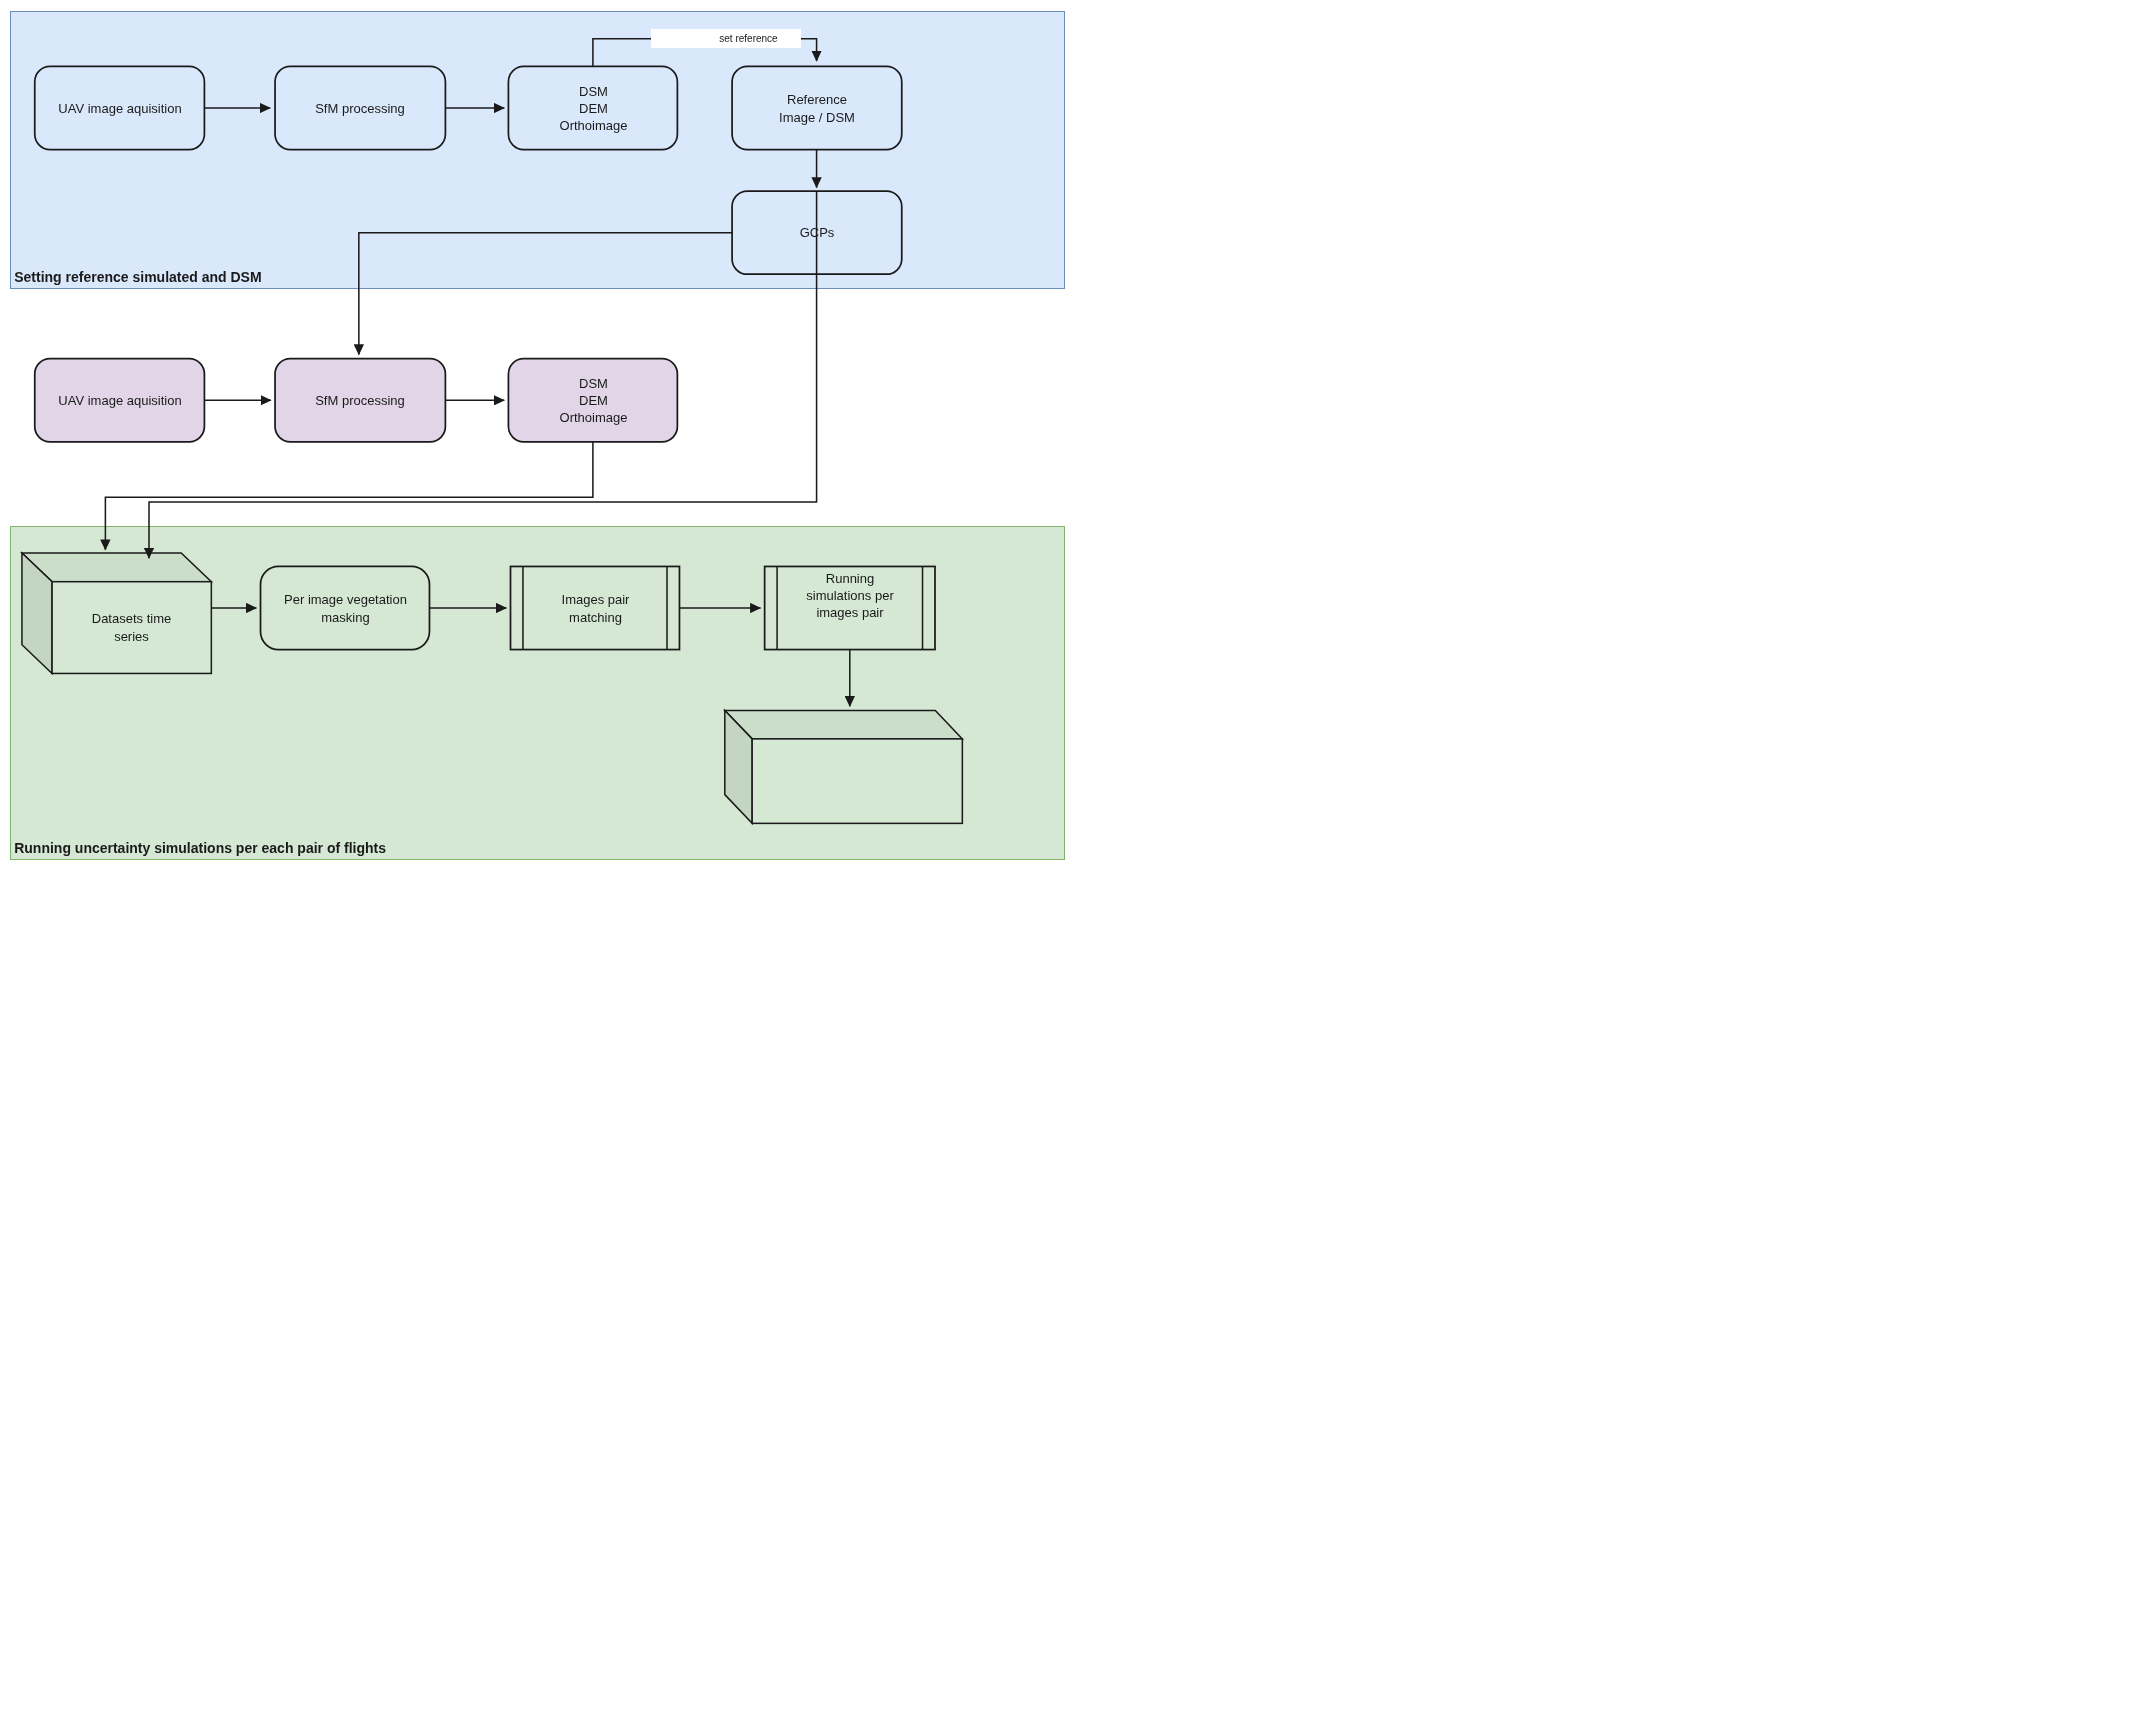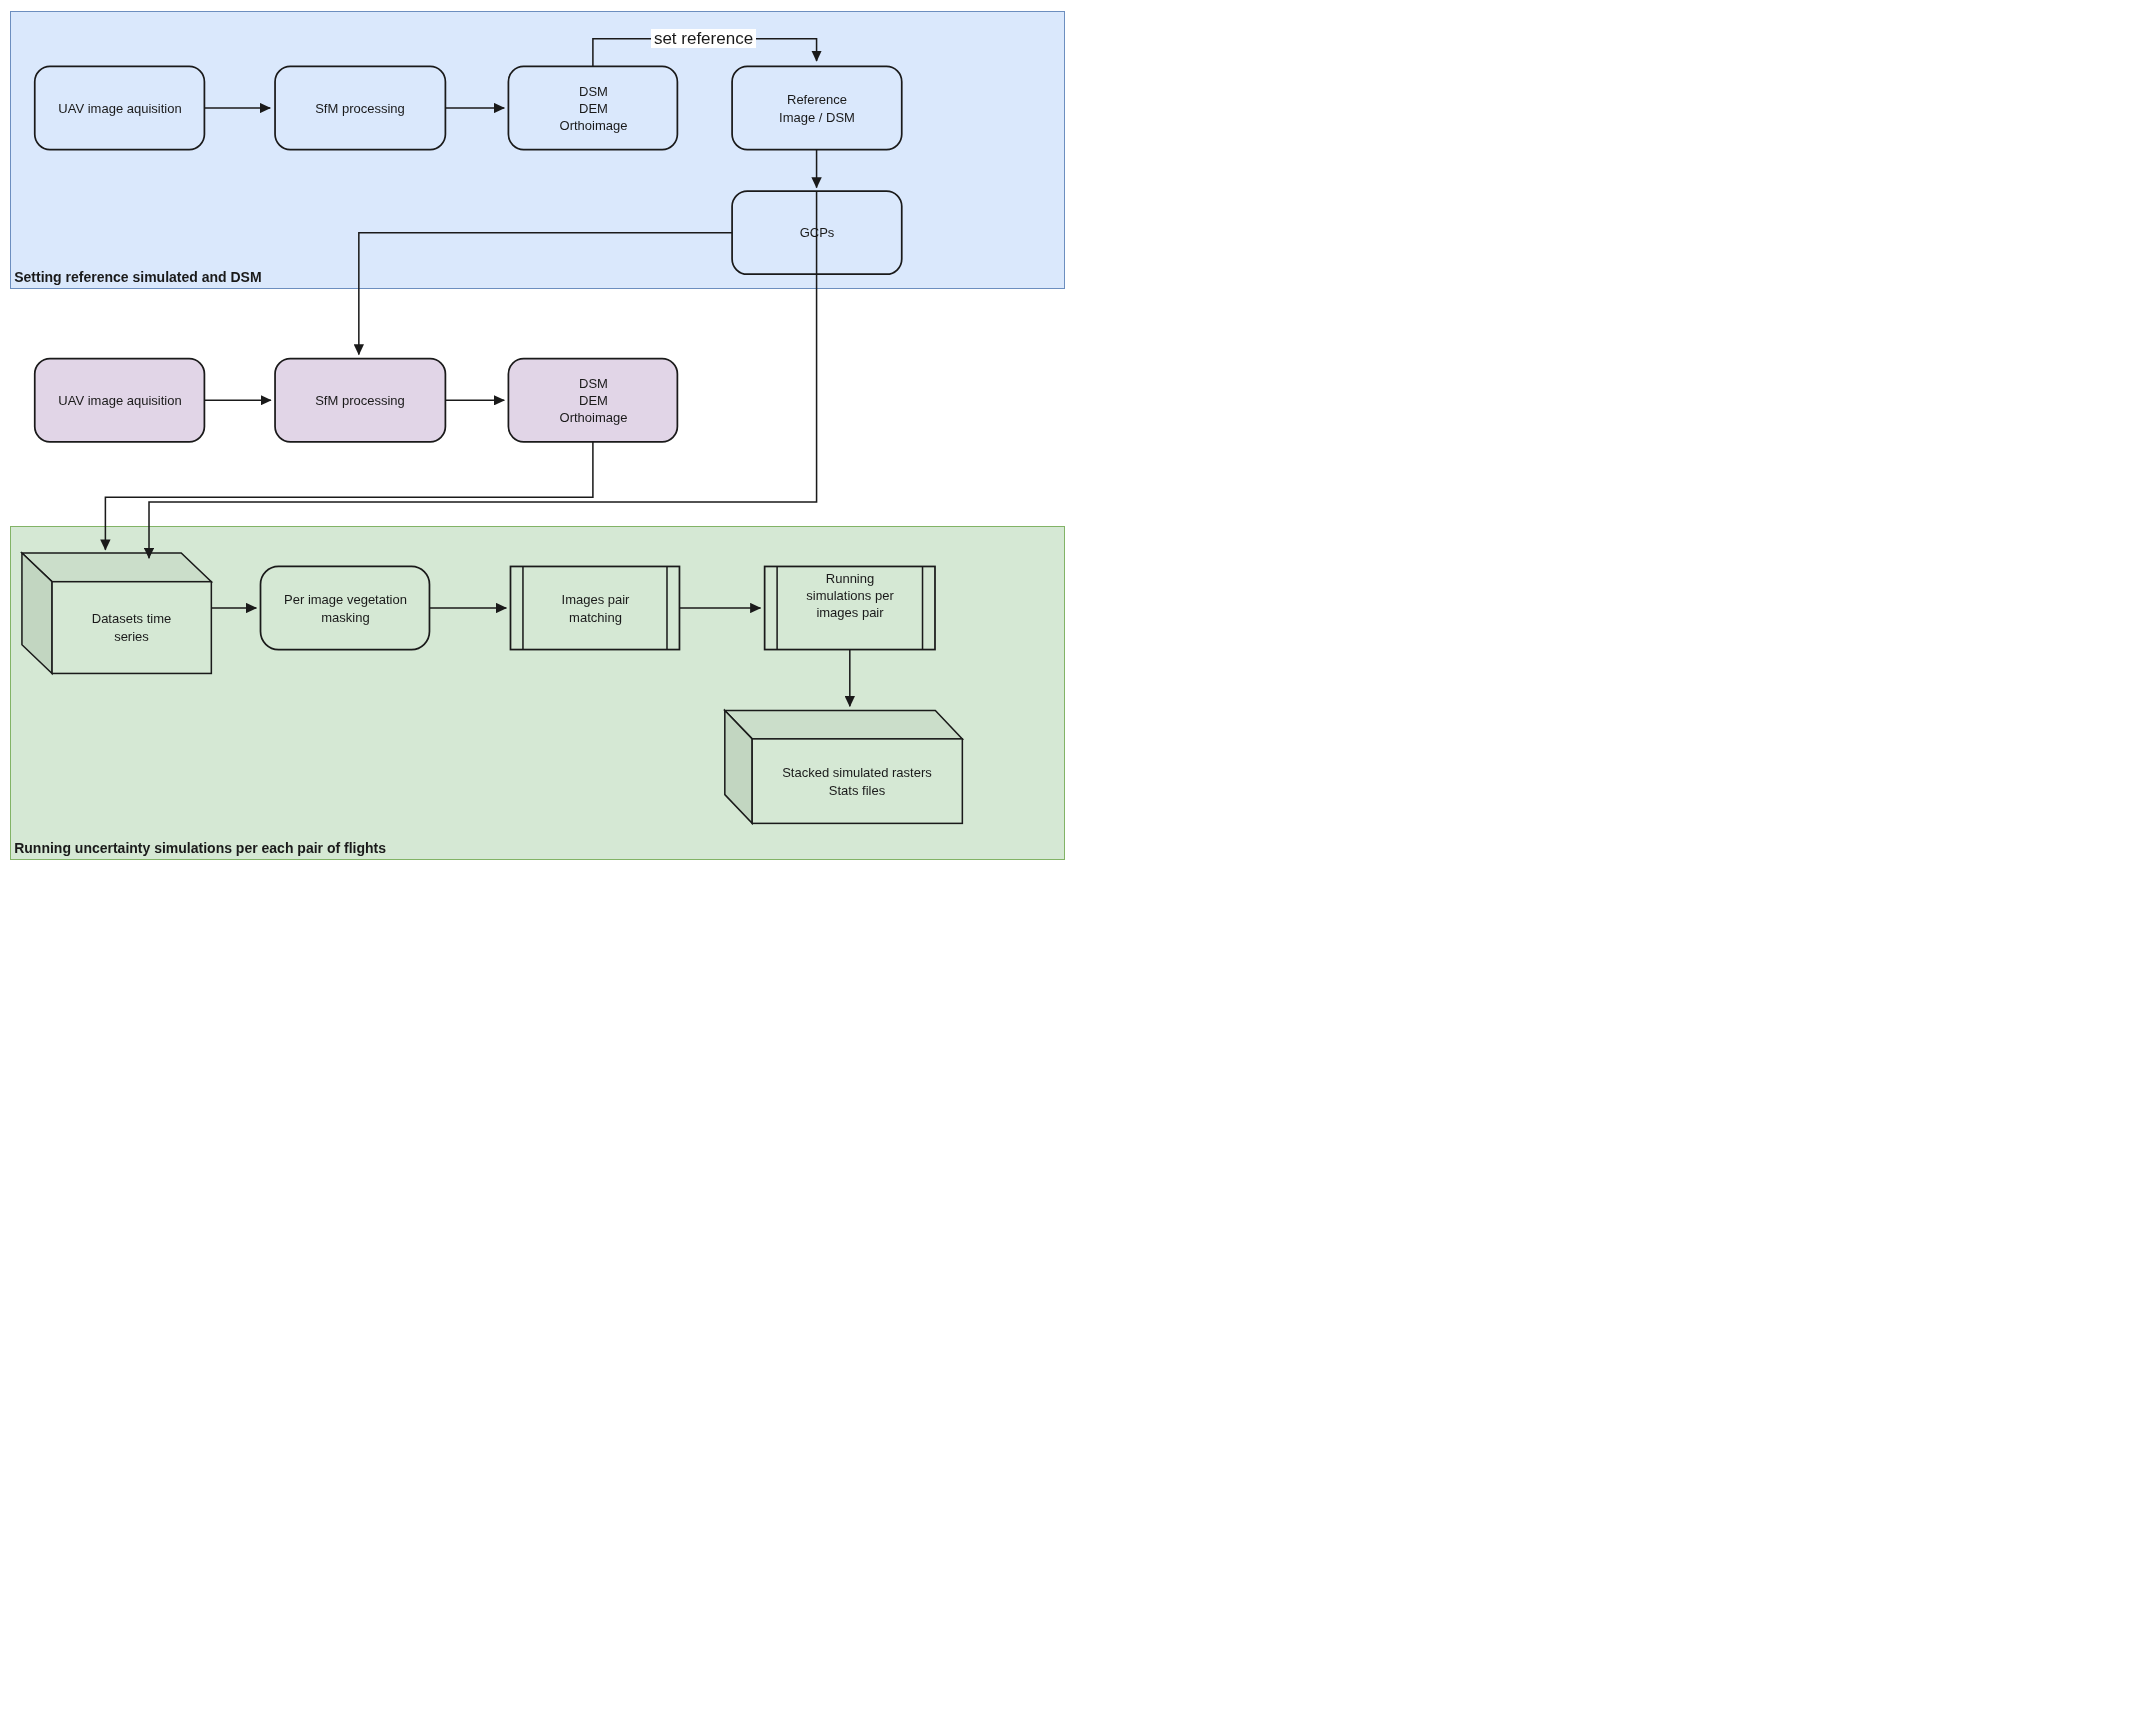--- a/index.html
+++ b/index.html
@@ -14,21 +14,21 @@
   .canvas{position:relative;width:1075px;height:867px;background:#ffffff;overflow:hidden;}
   .section{position:absolute;box-sizing:border-box;border:1.4px solid;z-index:0;}
   .section-label{position:absolute;left:2.8px;bottom:3.5px;font-size:14px;font-weight:bold;color:var(--ink);white-space:pre;}
   #sec-blue{left:10.4px;top:11px;width:1055px;height:278px;background:var(--blue-fill);border-color:var(--blue-border);}
   #sec-pink{left:10.4px;top:331px;width:1055px;height:154px;background:var(--pink-fill);border-color:var(--pink-border);}
   #sec-green{left:10.4px;top:526px;width:1055px;height:334px;background:var(--green-fill);border-color:var(--green-border);}
   svg.shapes{position:absolute;left:0;top:0;z-index:1;}
   .node-label{position:absolute;z-index:2;display:flex;align-items:center;justify-content:center;
     text-align:center;font-size:13px;line-height:1.32;color:var(--ink);white-space:pre-wrap;}
   .edge-label{position:absolute;z-index:2;display:flex;align-items:center;justify-content:center;
-    background:#ffffff;font-size:17px;color:var(--ink);white-space:pre;}
+    background:#ffffff;font-size:10px;color:var(--ink);white-space:pre;padding-left:45px;}
 </style>
 </head>
 <body>
 
 <div class="canvas">
 
   <div class="section" id="sec-blue">
     <div class="section-label">Setting reference simulated and DSM</div>
   </div>
   <div class="section" id="sec-green">
@@ -109,19 +109,17 @@
 
   <div class="node-label" style="left:52px;top:582px;width:159px;height:91px;">Datasets time
 series</div>
   <div class="node-label" style="left:261px;top:567px;width:169px;height:83px;">Per image vegetation
 masking</div>
   <div class="node-label" style="left:511px;top:567px;width:169px;height:83px;">Images pair
 matching</div>
   <div class="node-label" style="left:765px;top:554px;width:170px;height:83px;">Running
 simulations per
 images pair</div>
-  <div class="node-label" style="left:752px;top:739px;width:210px;height:85px;">Stacked simulated rasters
-Stats files</div>
 
   <div class="edge-label" style="left:651px;top:29px;width:105px;height:19.4px;">set reference</div>
 
 </div>
 
 
 </body></html>

